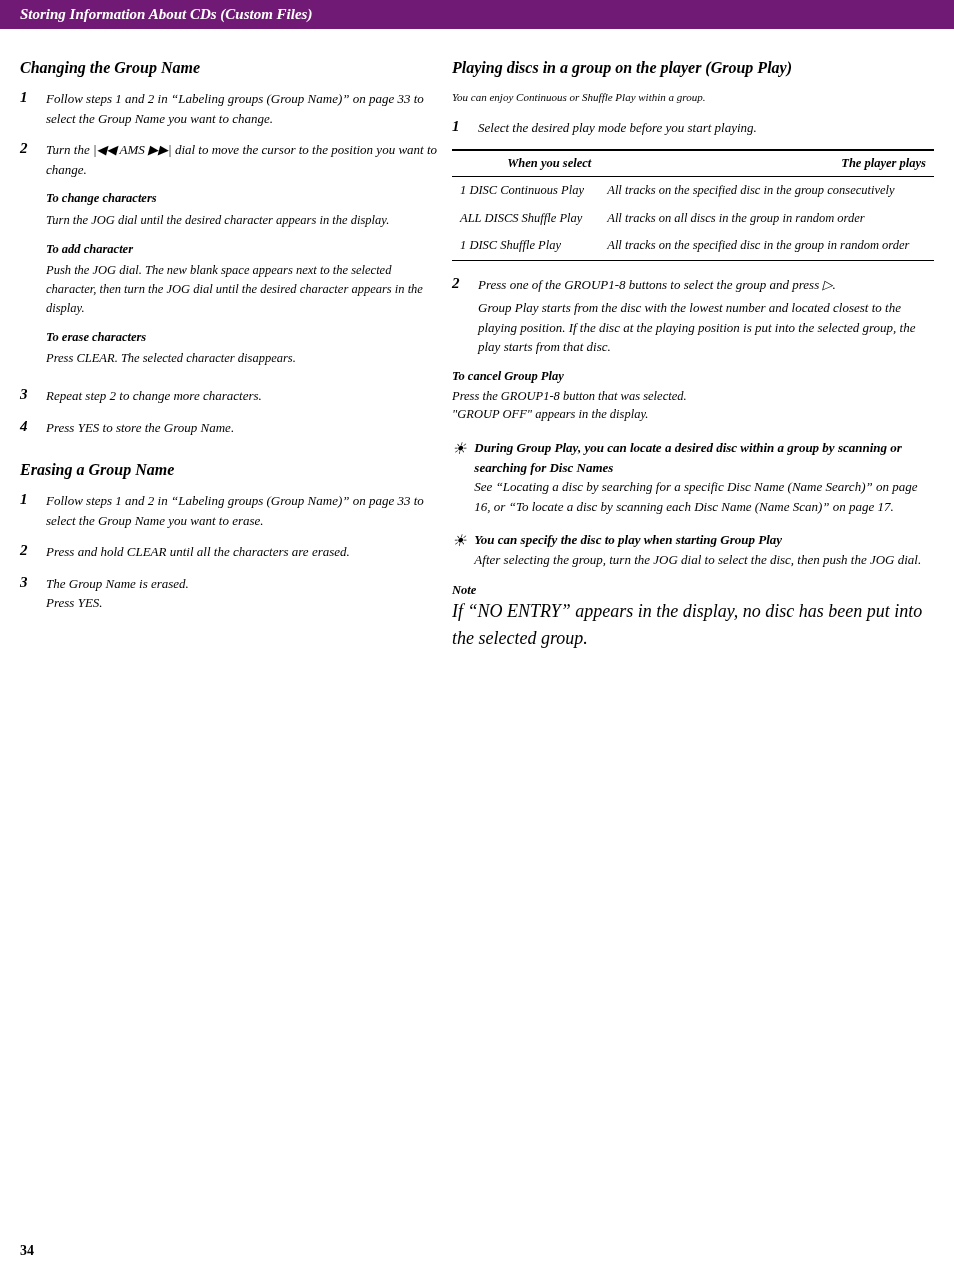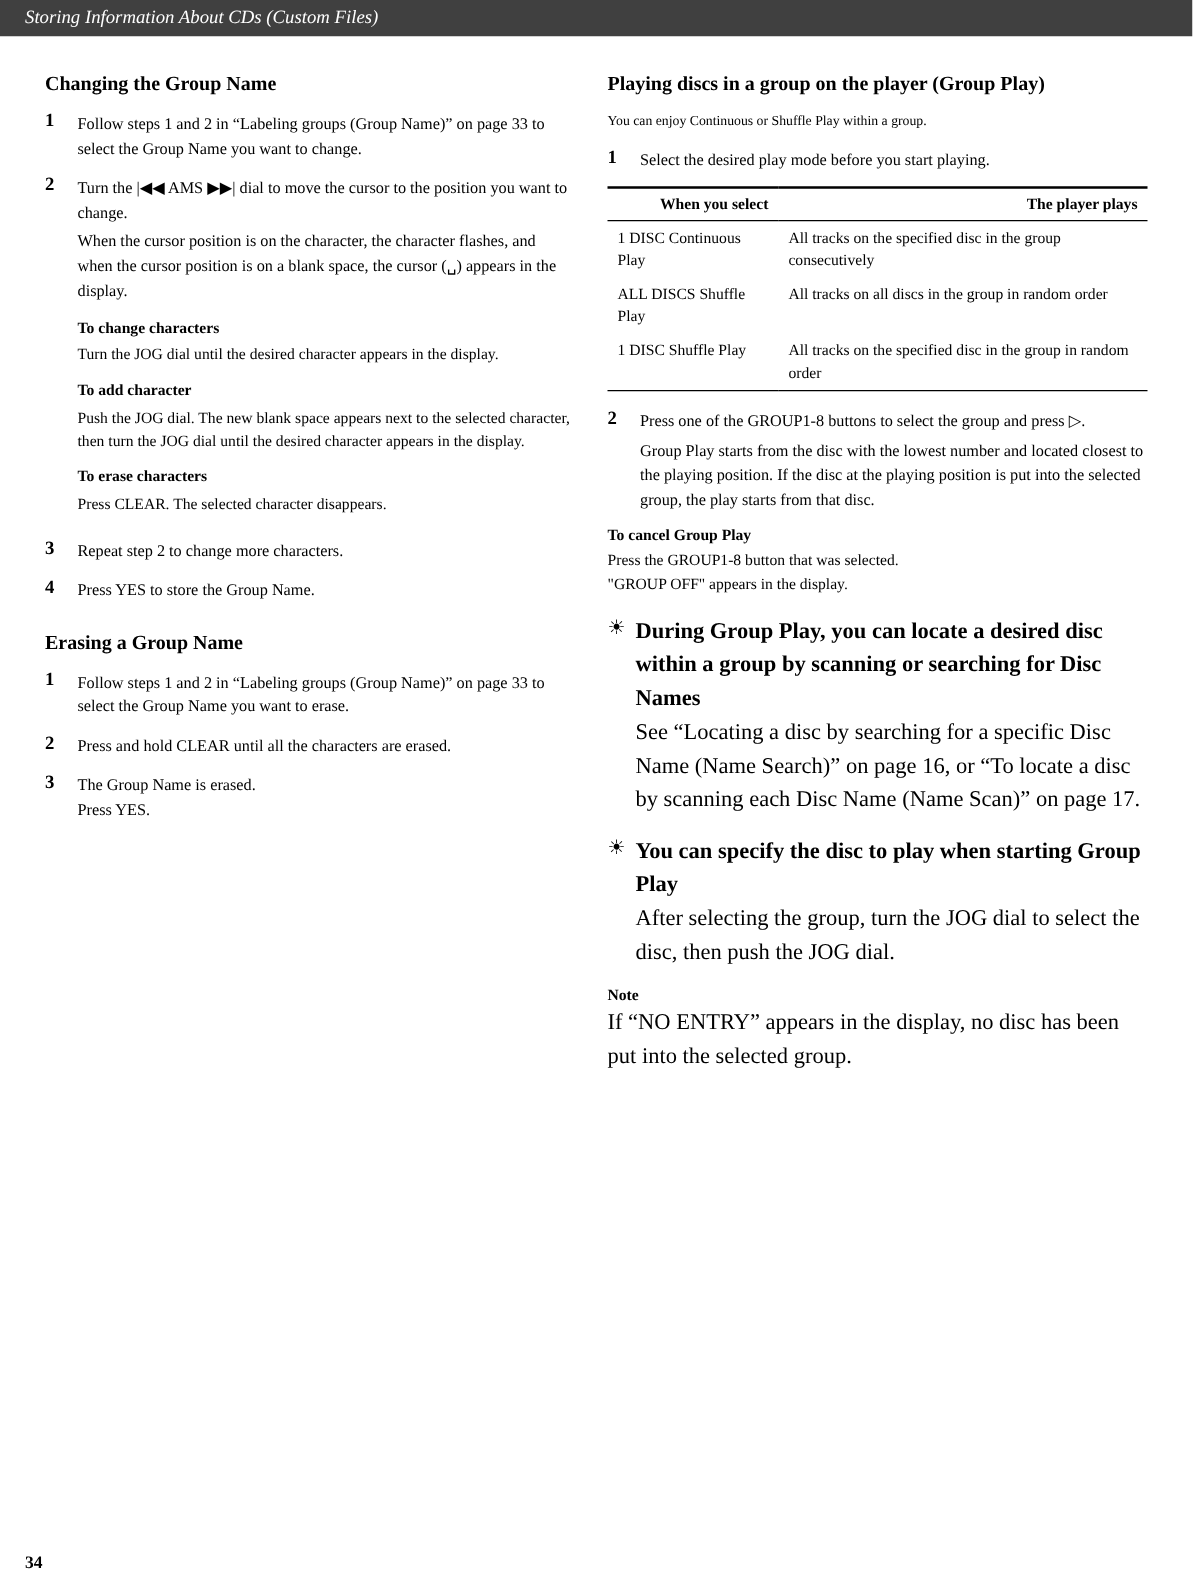--- a/index.html
+++ b/index.html
@@ -14,33 +14,34 @@
 
     .page {
       width: 954px;
       min-height: 1274px;
       padding: 0 0 40px 0;
       position: relative;
     }
 
     
     .header-bar {
-      background: #404040;
+      background: #701a75;
       color: #fff;
       padding: 6px 20px;
       font-style: italic;
-      font-weight: normal;
+      font-weight: bold;
       font-size: 15px;
       margin-bottom: 20px;
     }
 
     .content-area {
       display: flex;
-      padding: 0 36px;
-      gap: 30px;
+      padding: 0 20px;
+      gap: 12px;
+      font-style: italic;
     }
 
     .left-column {
       width: 420px;
       flex-shrink: 0;
     }
 
     .right-column {
       flex: 1;
     }
@@ -136,21 +137,21 @@
       align-items: flex-start;
     }
 
     .tip-icon {
       font-size: 16px;
       margin-top: 1px;
       flex-shrink: 0;
     }
 
     .tip-content {
-      font-size: 18px;
+      font-size: 13px;
       line-height: 1.5;
     }
 
     .tip-bold {
       font-weight: bold;
     }
 
     
     .note-section {
       margin-top: 14px;
@@ -212,21 +213,20 @@
             <span class="step-number">1</span>
             <div class="step-content">
               <span>Follow steps 1 and 2 in “Labeling groups (Group Name)” on page 33 to select the Group Name you want to change.</span>
             </div>
           </li>
 
           <li class="step-item">
             <span class="step-number">2</span>
             <div class="step-content">
               <div>Turn the |◀◀ AMS ▶▶| dial to move the cursor to the position you want to change.</div>
-              <div style="margin-top:4px;">When the cursor position is on the character, the character flashes, and when the cursor position is on a blank space, the cursor (<span class="cursor-sym">␣</span>) appears in the display.</div>
 
               <div class="sub-heading">To change characters</div>
               <div class="sub-content">Turn the JOG dial until the desired character appears in the display.</div>
 
               <div class="sub-heading">To add character</div>
               <div class="sub-content">Push the JOG dial. The new blank space appears next to the selected character, then turn the JOG dial until the desired character appears in the display.</div>
 
               <div class="sub-heading">To erase characters</div>
               <div class="sub-content">Press CLEAR. The selected character disappears.</div>
             </div>

